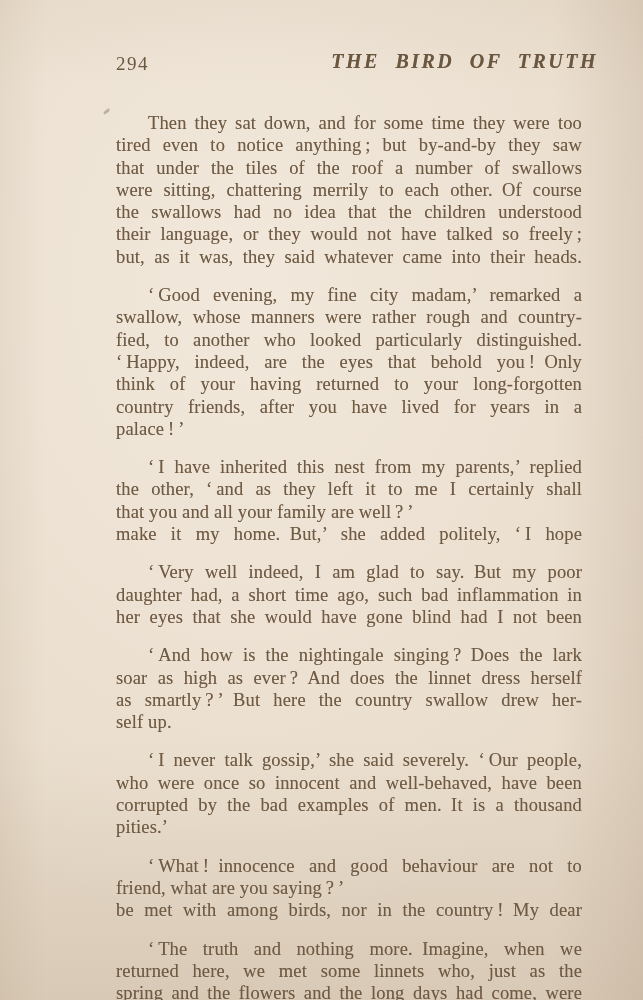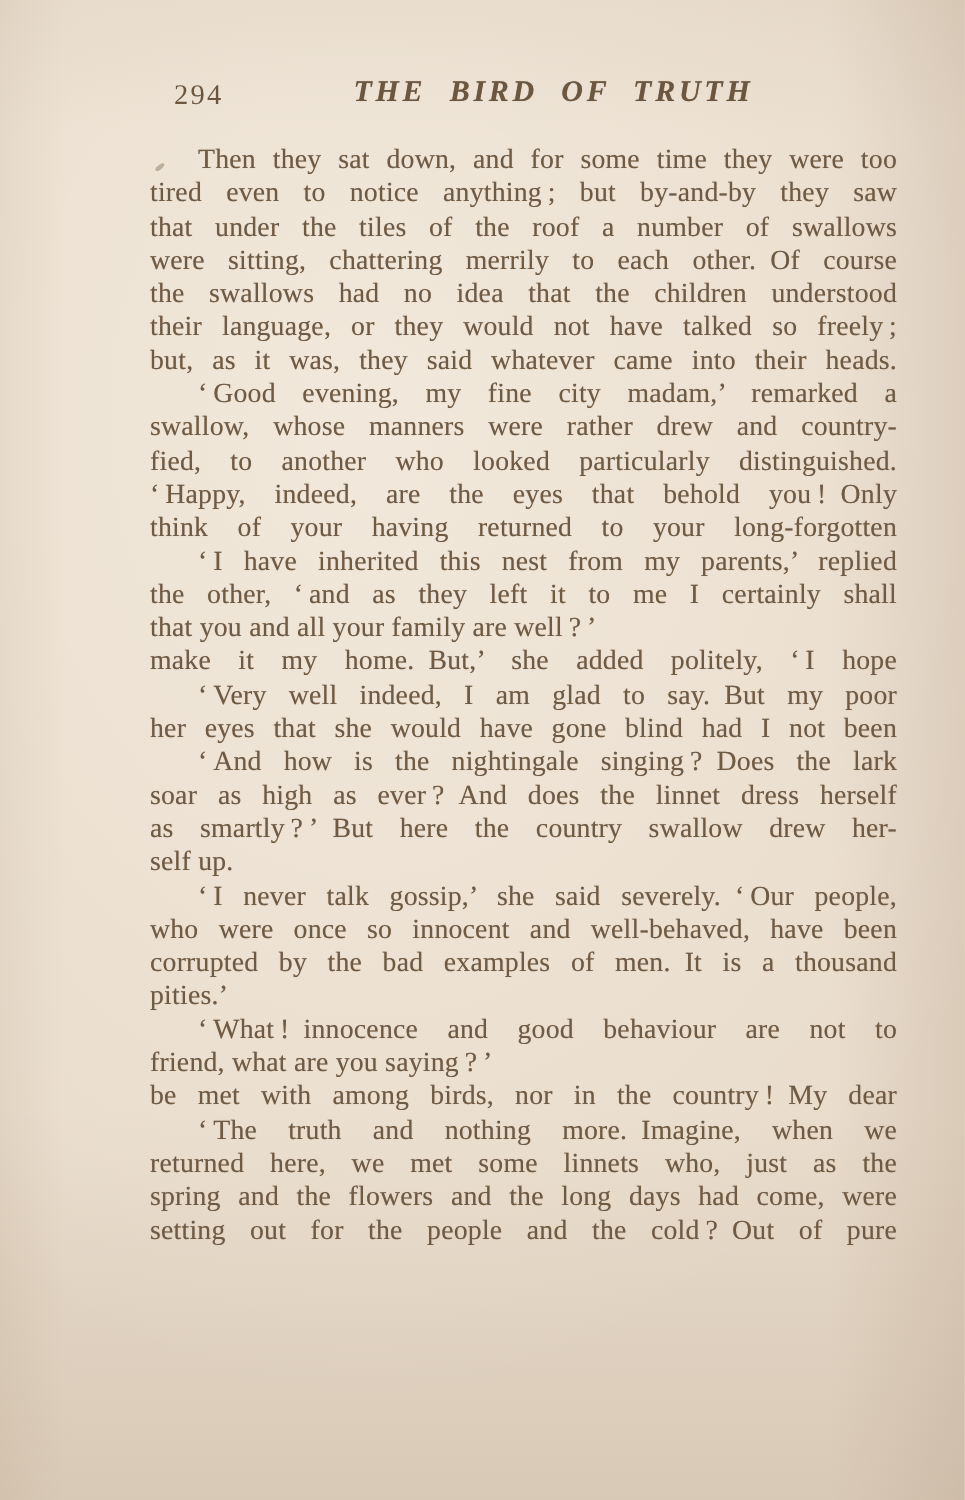--- a/index.html
+++ b/index.html
@@ -36,41 +36,41 @@
   .page-number {
     position: absolute;
     left: 16px;
     top: 3px;
     font-size: 19px;
     letter-spacing: 1.5px;
     color: #6b5740;
   }
   .head-title {
     display: block;
-    text-align: center;
+    text-align: right;
     padding-left: 40px;
     font-size: 20px;
     font-style: italic;
     font-weight: bold;
     letter-spacing: 2.5px;
     word-spacing: 8px;
     color: #6b5740;
     text-shadow: 0 0 0.5px rgba(107,87,64,0.55);
   }
   .text-block {
     position: absolute;
     top: 96px;
     left: 100px;
     width: 498px;
     font-size: 18.5px;
     line-height: 22.3px;
     letter-spacing: 0.15px;
     text-shadow: 0 0 0.5px rgba(111,90,67,0.45);
   }
-  .para { margin: 0; }
+  .para { margin: 16px; }
   .line {
     white-space: nowrap;
     text-align: justify;
     text-align-last: justify;
   }
   .line.first { padding-left: 32px; }
   .line.plast { text-align-last: left; }
   .ink-speck {
     position: absolute;
     left: 103px;
@@ -97,33 +97,36 @@
         <div class="line first">Then they sat down, and for some time they were too</div>
         <div class="line">tired even to notice anything ; but by-and-by they saw</div>
         <div class="line">that under the tiles of the roof a number of swallows</div>
         <div class="line">were sitting, chattering merrily to each other. Of course</div>
         <div class="line">the swallows had no idea that the children understood</div>
         <div class="line">their language, or they would not have talked so freely ;</div>
         <div class="line">but, as it was, they said whatever came into their heads.</div>
       </div>
       <div class="para">
         <div class="line first">‘ Good evening, my fine city madam,’ remarked a</div>
-        <div class="line">swallow, whose manners were rather drew and country-</div>
+        <div class="line">swallow, whose manners were rather rough and country-</div>
         <div class="line">fied, to another who looked particularly distinguished.</div>
         <div class="line">‘ Happy, indeed, are the eyes that behold you ! Only</div>
         <div class="line">think of your having returned to your long-forgotten</div>
+        <div class="line">country friends, after you have lived for years in a</div>
+        <div class="line plast">palace ! ’</div>
       </div>
       <div class="para">
         <div class="line first">‘ I have inherited this nest from my parents,’ replied</div>
         <div class="line">the other, ‘ and as they left it to me I certainly shall</div>
         <div class="line plast">that you and all your family are well ? ’</div>
         <div class="line">make it my home. But,’ she added politely, ‘ I hope</div>
       </div>
       <div class="para">
         <div class="line first">‘ Very well indeed, I am glad to say. But my poor</div>
+        <div class="line">daughter had, a short time ago, such bad inflammation in</div>
         <div class="line">her eyes that she would have gone blind had I not been</div>
       </div>
       <div class="para">
         <div class="line first">‘ And how is the nightingale singing ? Does the lark</div>
         <div class="line">soar as high as ever ? And does the linnet dress herself</div>
         <div class="line">as smartly ? ’ But here the country swallow drew her-</div>
         <div class="line plast">self up.</div>
       </div>
       <div class="para">
         <div class="line first">‘ I never talk gossip,’ she said severely. ‘ Our people,</div>

